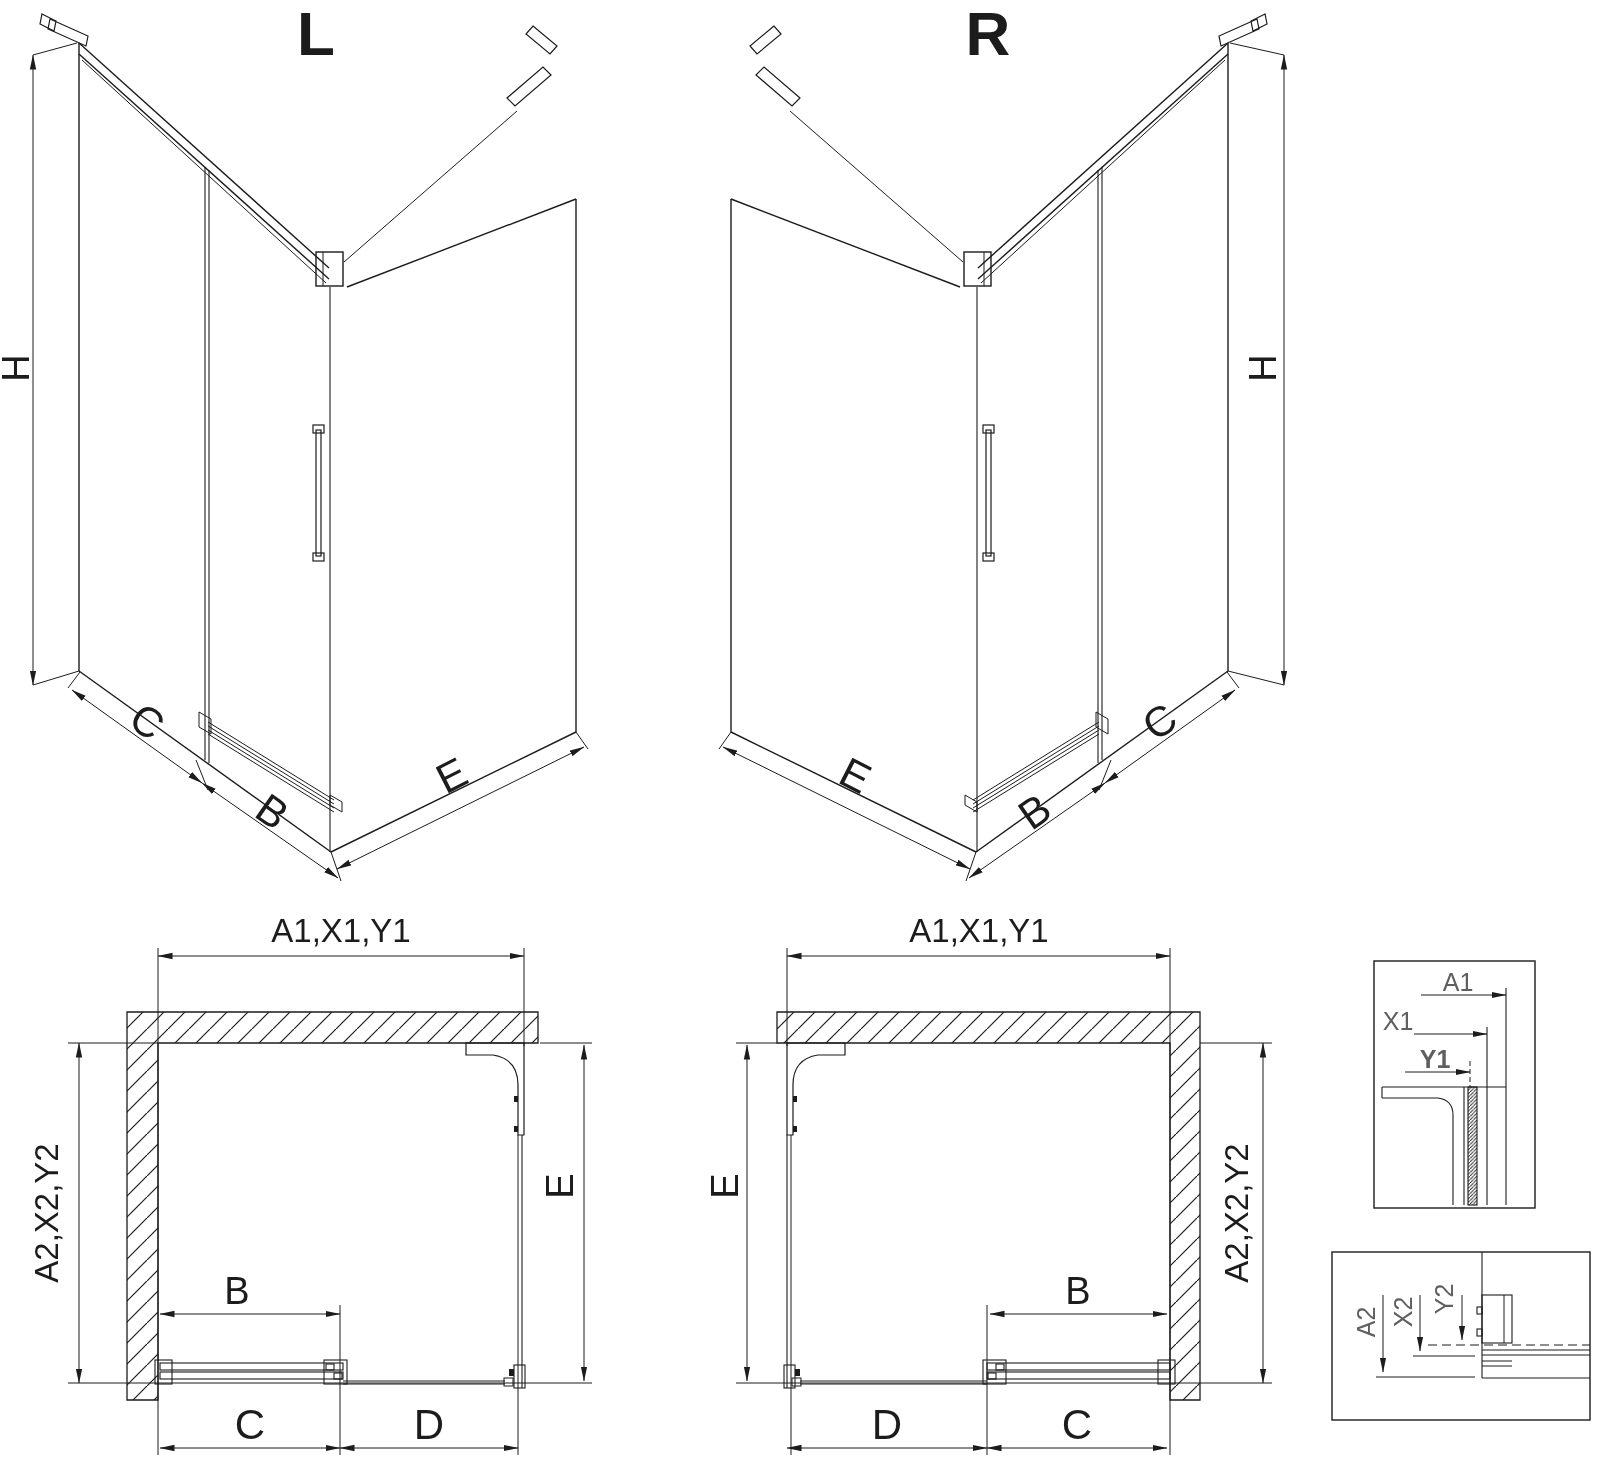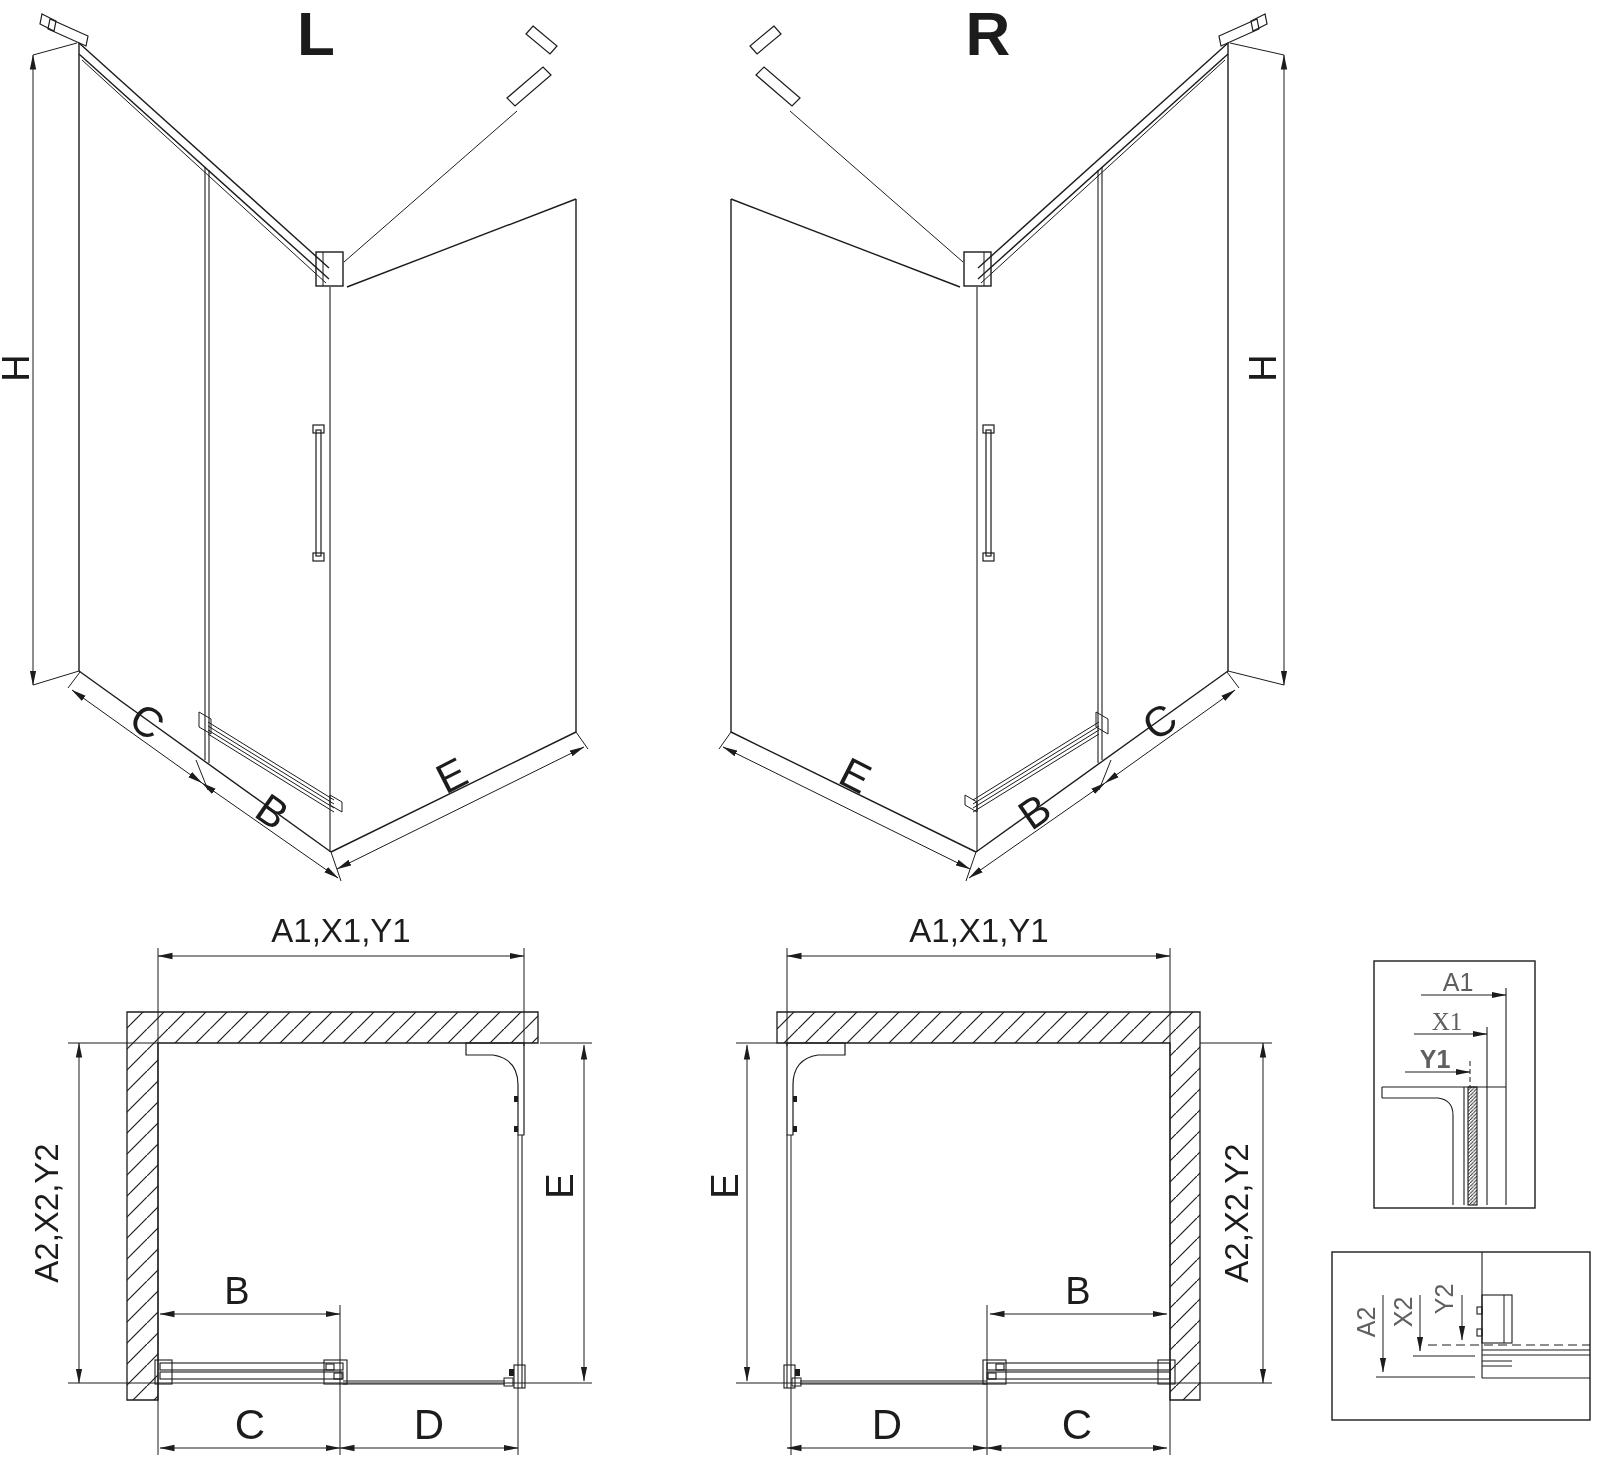--- a/index.html
+++ b/index.html
@@ -308,19 +308,19 @@
 <div class="lbl dimL r0" style="left:429px;top:1425px;">D</div>
 
 <div class="lbl dimS r0" style="left:979px;top:930px;">A1,X1,Y1</div>
 <div class="lbl dimS rm90" style="left:1236px;top:1213px;">A2,X2,Y2</div>
 <div class="lbl dimM rm90" style="left:725px;top:1186px;">E</div>
 <div class="lbl dimM r0" style="left:1078px;top:1291px;">B</div>
 <div class="lbl dimL r0" style="left:887px;top:1425px;">D</div>
 <div class="lbl dimL r0" style="left:1077px;top:1425px;">C</div>
 
 <div class="lbl det r0" style="left:1458px;top:982px;">A1</div>
-<div class="lbl det r0" style="left:1447px;top:1021px;font-family:Liberation Serif, serif;">X1</div>
+<div class="lbl det r0" style="left:1398px;top:1021px;">X1</div>
 <div class="lbl det r0" style="left:1435px;top:1059px;font-weight:bold;">Y1</div>
 <div class="lbl det rm90" style="left:1366px;top:1322px;">A2</div>
 <div class="lbl det rm90" style="left:1403px;top:1312px;">X2</div>
 <div class="lbl det rm90" style="left:1444px;top:1299px;">Y2</div>
 
 </div>
 
 </body></html>

